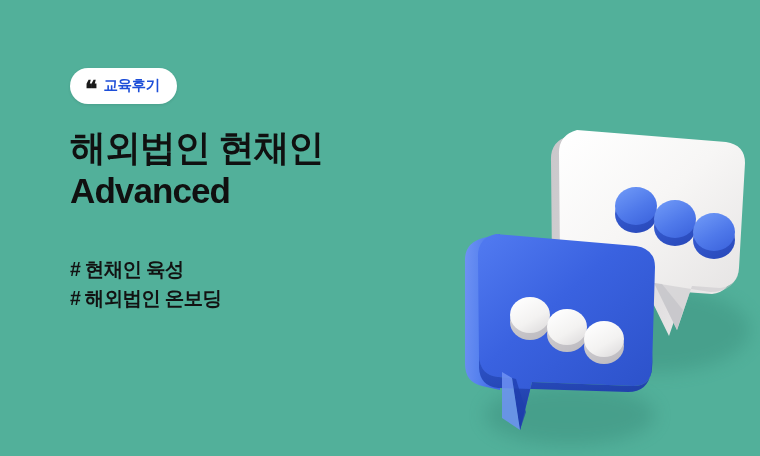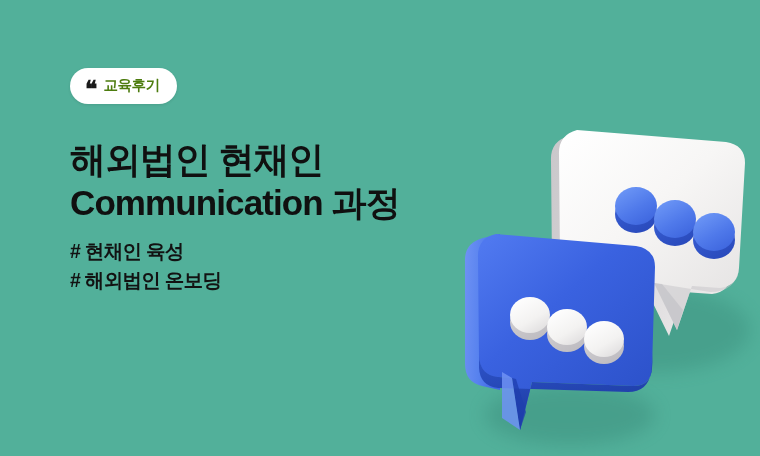--- a/index.html
+++ b/index.html
@@ -43,44 +43,44 @@
     font-size: 23px;
     font-weight: 700;
     line-height: 1;
     color: #1b1b1b;
     transform: translateY(3px);
     letter-spacing: -1px;
   }
   .badge-label {
     font-size: 14.5px;
     font-weight: 700;
-    color: #4d7c0f;
+    color: #1d4ed8;
     letter-spacing: -0.4px;
     line-height: 1;
   }
 
   
   .headline {
-    margin-top: 34px;
+    margin-top: 22px;
     color: #101010;
     font-size: 36px;
     font-weight: 700;
     line-height: 43px;
     letter-spacing: -1.1px;
     white-space: nowrap;
   }
   .headline .ln { display: block; }
   .headline .ln-en {
     font-size: 35px;
     letter-spacing: -0.9px;
   }
 
   
   .tags {
-    margin-top: 13px;
+    margin-top: 43px;
     color: #121212;
     font-size: 19.5px;
     font-weight: 600;
     line-height: 29px;
     letter-spacing: -0.7px;
   }
   .tags .tag { display: block; white-space: nowrap; }
 
   
   .art {
@@ -274,21 +274,21 @@
 
   <div class="content">
 
     <div class="badge">
       <span class="badge-quote">❝</span>
       <span class="badge-label">교육후기</span>
     </div>
 
     <div class="headline">
       <span class="ln">해외법인 현채인</span>
-      <span class="ln ln-en">Communication 과정</span>
+      <span class="ln ln-en">Advanced</span>
     </div>
 
     <div class="tags">
       <span class="tag"># 현채인 육성</span>
       <span class="tag"># 해외법인 온보딩</span>
     </div>
 
   </div>
 </div>
 

